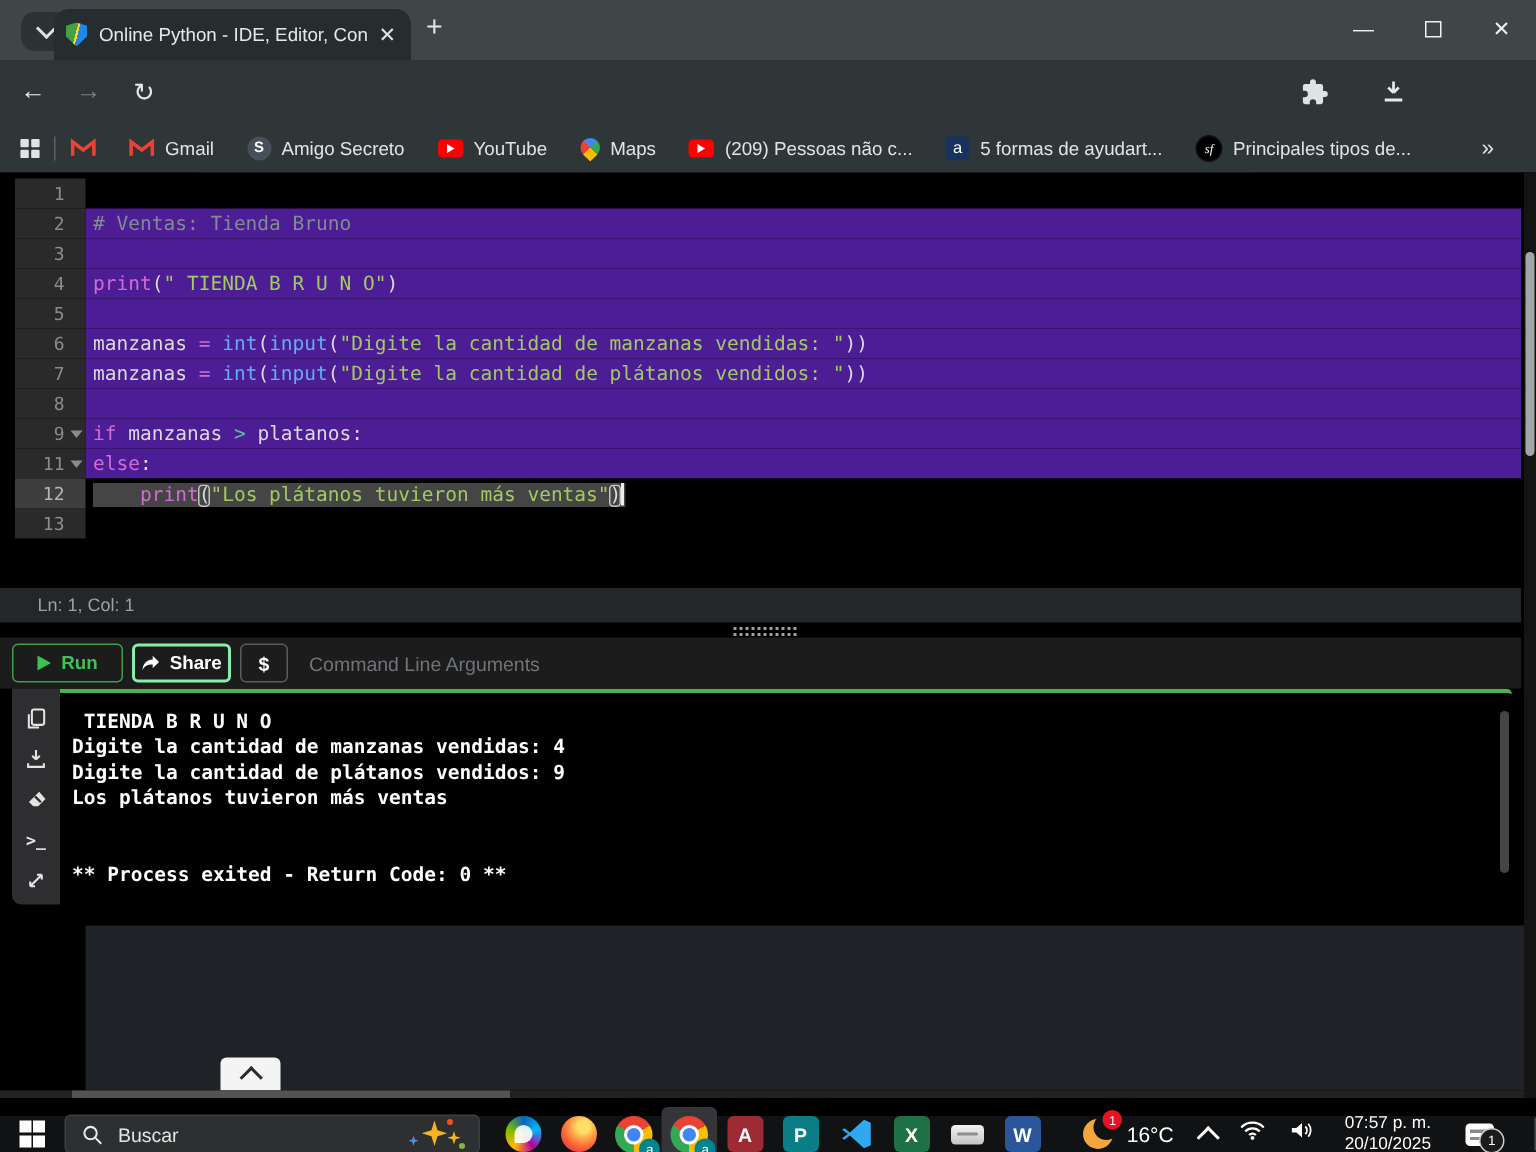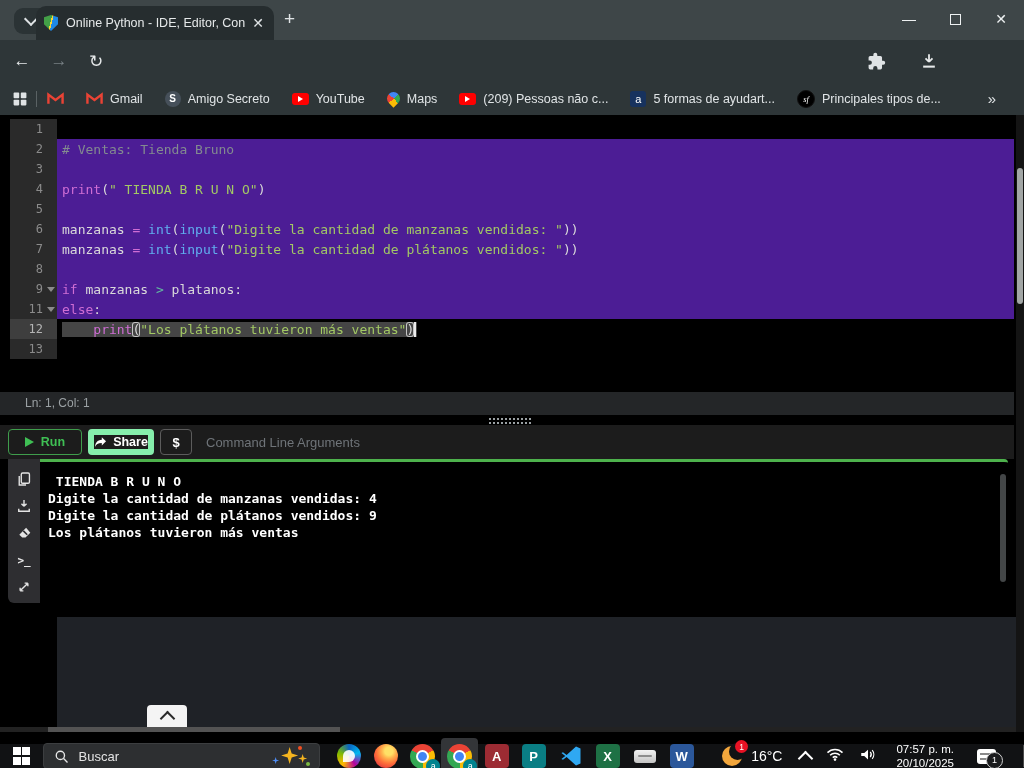--- a/index.html
+++ b/index.html
@@ -78,21 +78,21 @@
       color:#9ba1a4;font-size:12px;line-height:23px;padding-left:25px;box-sizing:border-box;}
   .drag-dots{position:absolute;top:303px;left:489px;width:42px;}
   .drag-dots i{display:block;border-top:2px dotted #9aa0a3;margin-bottom:2px;}
 
   .runbar{position:absolute;top:310px;left:0;right:10px;height:34px;background:#1c1c1c;
       display:flex;align-items:center;padding-left:8px;box-sizing:border-box;gap:6px;}
   .btn{height:26px;border-radius:4px;display:flex;align-items:center;justify-content:center;
       box-sizing:border-box;font-size:12.5px;font-weight:bold;}
   .btn-run{width:74px;border:1px solid #3f9d4c;color:#3fbf54;gap:7px;}
   .play-tri{width:0;height:0;border-left:9px solid #3fbf54;border-top:5.5px solid transparent;border-bottom:5.5px solid transparent;}
-  .btn-share{width:66px;border:6px solid #86efac;color:#fff;gap:6px;}
+  .btn-share{width:66px;border:2px solid #86efac;color:#fff;gap:6px;}
   .btn-dollar{width:32px;border:1px solid #5c5c5c;color:#fff;font-size:13px;}
   .cmdargs{flex:1;background:#1c1c1c;border:none;outline:none;color:#cfcfcf;font-size:13px;padding-left:8px;height:26px;}
   .cmdargs::placeholder{color:#6f7479;}
 
   .console{position:absolute;top:344px;left:8px;width:1000px;height:144px;display:flex;}
   .con-strip{width:32px;flex:0 0 32px;background:#2e2e31;border-radius:0 0 0 6px;
       display:flex;flex-direction:column;align-items:center;padding-top:12px;gap:11px;}
   .con-ic{width:16px;height:16px;display:flex;align-items:center;justify-content:center;}
   .con-term{color:#e8e8e8;font:bold 11px "DejaVu Sans Mono",monospace;}
   .con-main{flex:1;background:#000;border-top:3px solid #4db14c;border-radius:0 4px 4px 0;position:relative;
@@ -388,20 +388,21 @@
       </span>
     </div>
     <div class="con-main">
       <div id="console-lines">
           <div class="con-line"> TIENDA B R U N O</div>
           <div class="con-line">Digite la cantidad de manzanas vendidas: 4</div>
           <div class="con-line">Digite la cantidad de plátanos vendidos: 9</div>
           <div class="con-line">Los plátanos tuvieron más ventas</div>
           <div class="con-line"></div>
           <div class="con-line"></div>
+          <div class="con-line">** Process exited - Return Code: 0 **</div>
         </div>
       <i class="con-scroll"></i>
     </div>
   </div>
 
   <div class="footer-panel">
     <div class="scrolltop-btn">
       <i></i>
     </div>
   </div>

